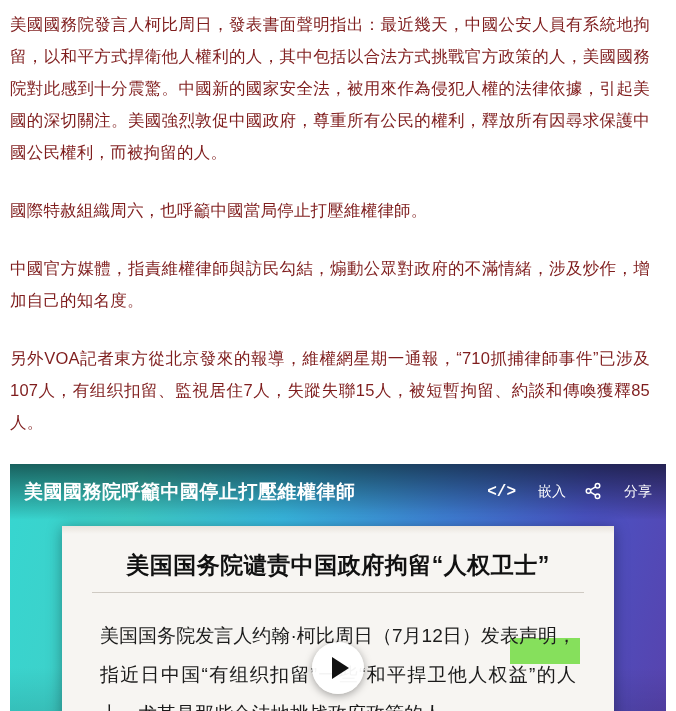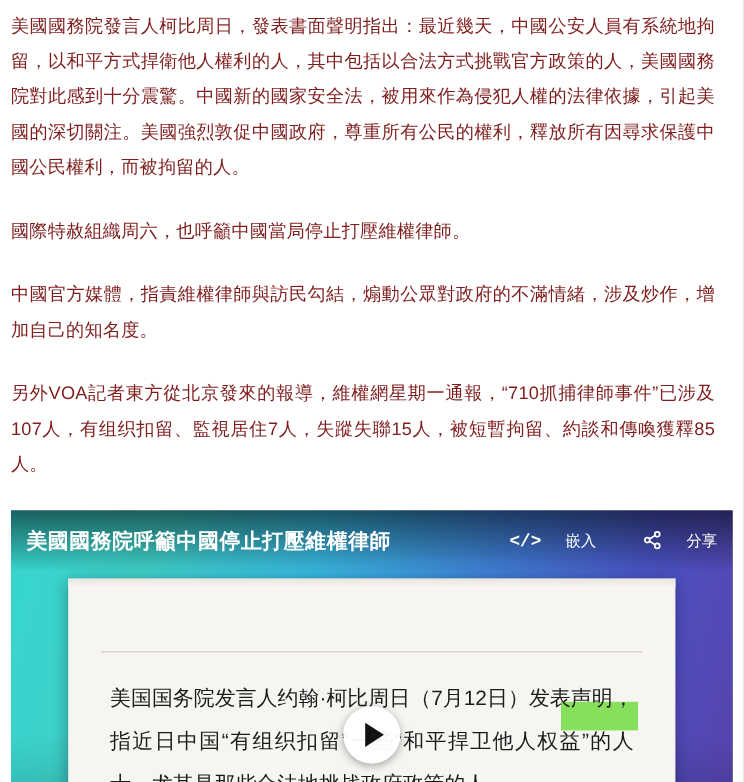--- a/index.html
+++ b/index.html
@@ -60,21 +60,20 @@
   }
   .video-topbar {
     position: absolute;
     top: 0; left: 0; right: 0;
     height: 56px;
     display: flex;
     align-items: center;
     padding: 0 14px;
     background: linear-gradient(180deg, rgba(0,0,0,0.55) 0%, rgba(0,0,0,0.15) 75%, rgba(0,0,0,0) 100%);
     box-sizing: border-box;
-    gap: 24px;
   }
   .video-title {
     color: #fff;
     font-size: 19px;
     font-weight: bold;
     letter-spacing: 0.5px;
     flex: 1;
     white-space: nowrap;
     overflow: hidden;
   }
@@ -180,20 +179,21 @@
     <p class="para">國際特赦組織周六，也呼籲中國當局停止打壓維權律師。</p>
     <p class="para">中國官方媒體，指責維權律師與訪民勾結，煽動公眾對政府的不滿情緒，涉及炒作，增加自己的知名度。</p>
     <p class="para">另外VOA記者東方從北京發來的報導，維權網星期一通報，“710抓捕律師事件”已涉及107人，有组织扣留、監視居住7人，失蹤失聯15人，被短暫拘留、約談和傳喚獲釋85人。</p>
   </div>
 
   <div class="video">
     <div class="video-bg"></div>
 
     <div class="slide">
       <div class="slide-accent"></div>
+      <div class="slide-heading">美国国务院谴责中国政府拘留“人权卫士”</div>
       <div class="slide-rule"></div>
       <div class="slide-body">美国国务院发言人约翰·柯比周日（7月12日）发表声明，指近日中国“有组织扣留”一些“和平捍卫他人权益”的人士，尤其是那些合法地挑战政府政策的人。</div>
     </div>
 
     <div class="video-topbar">
       <div class="video-title">美國國務院呼籲中國停止打壓維權律師</div>
       <div class="video-action">
         <span class="embed-icon">&lt;/&gt;</span>
         <span class="lbl">嵌入</span>
       </div>

